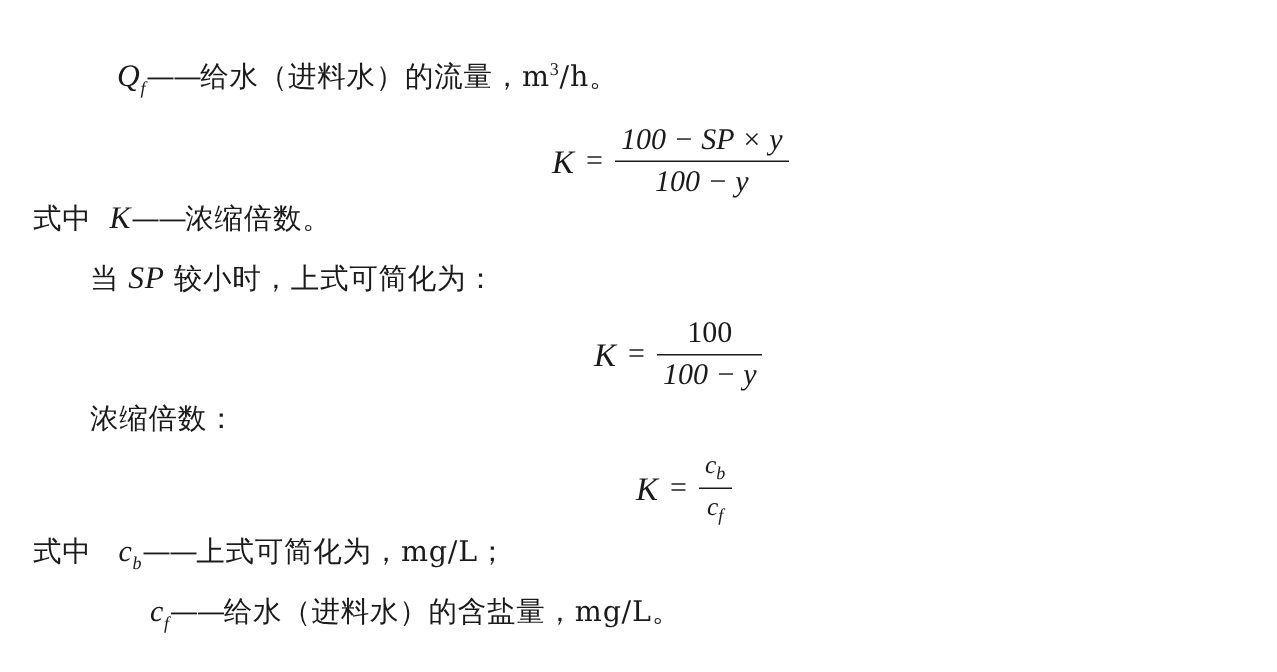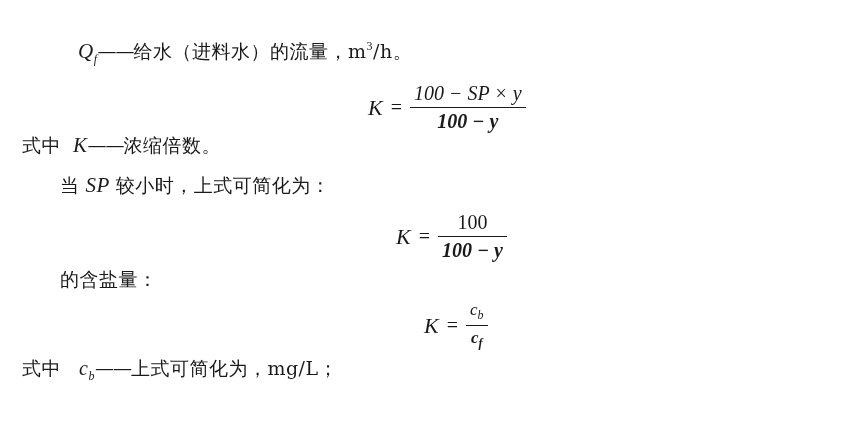--- a/index.html
+++ b/index.html
@@ -83,21 +83,20 @@
   }
   .frac .bar {
     width: 100%;
     height: 1px;
     background: #1a1a1a;
   }
   .frac .den {
     padding: 2px 4px 0 4px;
     font-size: 20px;
     white-space: nowrap;
-    font-weight: bold;
   }
   .frac.small .num, .frac.small .den {
     font-size: 17px;
   }
   .it { font-style: italic; }
   .sp { padding: 0 3px; }
 </style>
 </head>
 <body>
 
@@ -128,30 +127,33 @@
   <div class="eq" style="left:396px; top:211px;">
     <span class="lhs">K</span>
     <span class="eqsign">=</span>
     <span class="frac">
       <span class="num">100</span>
       <span class="bar"></span>
       <span class="den it">100 − y</span>
     </span>
   </div>
 
-  <div class="line cn" style="left:60px; top:270px;">的含盐量：</div>
+  <div class="line cn" style="left:60px; top:270px;">浓缩倍数：</div>
 
   <div class="eq" style="left:424px; top:300px;">
     <span class="lhs">K</span>
     <span class="eqsign">=</span>
     <span class="frac small">
       <span class="num it"><span>c</span><span class="sub">b</span></span>
       <span class="bar"></span>
       <span class="den it"><span>c</span><span class="sub">f</span></span>
     </span>
   </div>
 
   <div class="line" style="left:22px; top:358px;">
     <span class="cn">式中</span><span class="sp"></span><span class="sp"></span><span class="sp"></span><span class="ital" style="font-size:20px;">c</span><span class="sub">b</span><span class="cn dash">——</span><span class="cn">上式可简化为，mg/L；</span>
   </div>
 
+  <div class="line" style="left:100px; top:398px;">
+    <span class="ital" style="font-size:20px;">c</span><span class="sub">f</span><span class="cn dash">——</span><span class="cn">给水（进料水）的含盐量，mg/L。</span>
+  </div>
 
 </div>
 
 </body></html>

